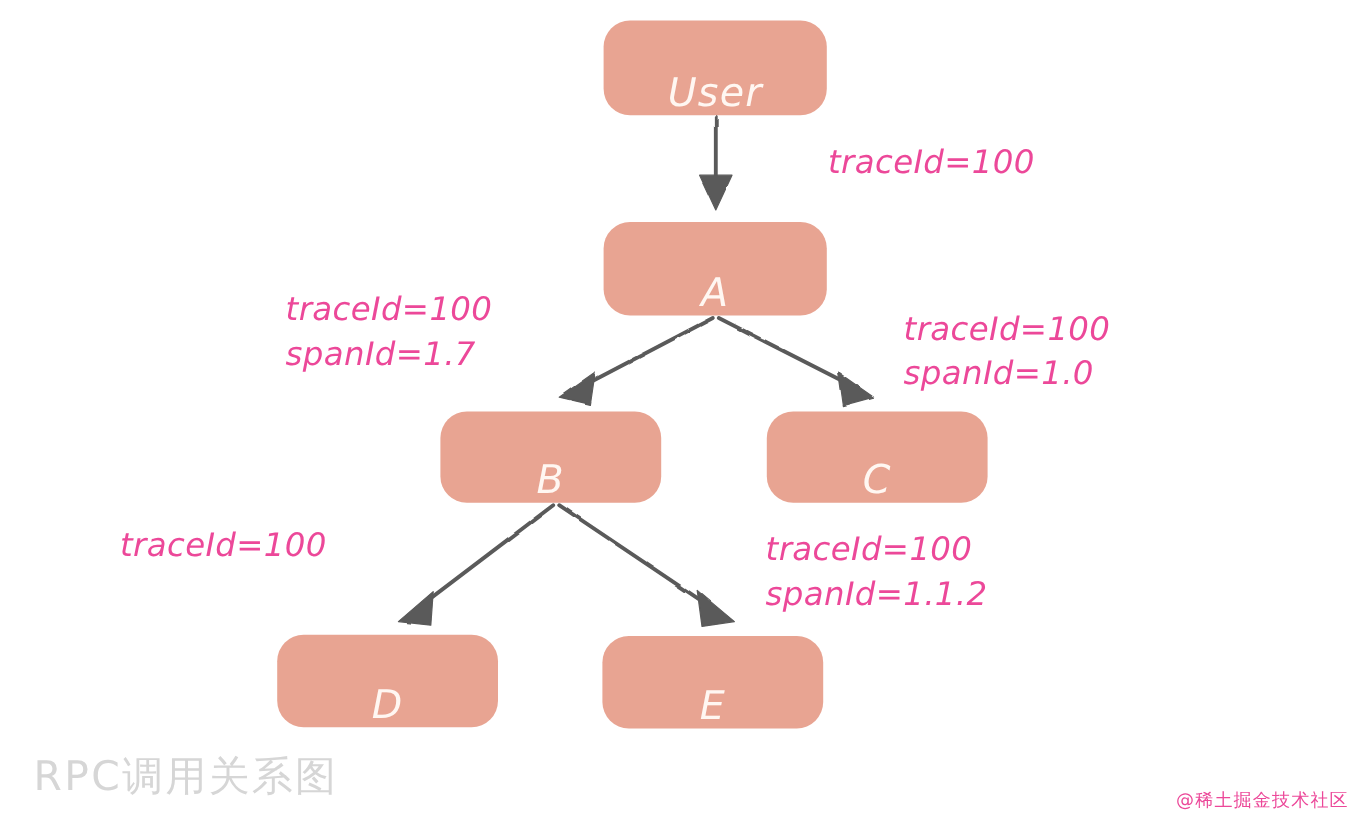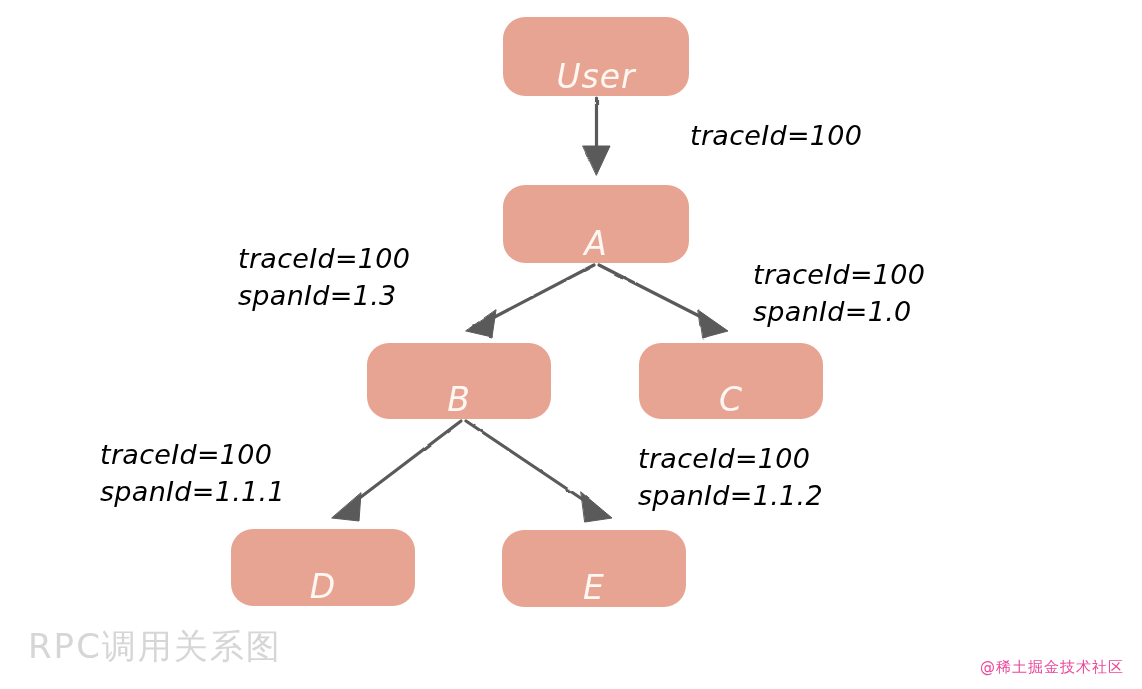--- a/index.html
+++ b/index.html
@@ -34,21 +34,21 @@
     font-family: "DejaVu Sans", sans-serif;
     font-size: 33px;
     font-style: italic;
     letter-spacing: 1px;
     box-sizing: border-box;
   }
   .edge-label {
     position: absolute;
     font-family: "DejaVu Sans", sans-serif;
     font-size: 27px;
-    color: #000000;
+    color: #ec4899;
     line-height: 1.38;
     white-space: nowrap;
     font-style: italic;
     letter-spacing: 0.3px;
   }
   .edge-label .ln { display: block; }
   #caption {
     position: absolute;
     left: 0;
     width: 1142px;
@@ -135,31 +135,30 @@
   <div class="node" style="left:502px;top:530px;width:184px;height:77px;">
     <span>E</span>
   </div>
 
   <div class="edge-label" style="left:690px;top:117px;">
     <span class="ln">traceId=100</span>
   </div>
 
   <div class="edge-label" style="left:238px;top:240px;">
     <span class="ln">traceId=100</span>
-    <span class="ln">spanId=1.3</span>
+    <span class="ln">spanId=1.7</span>
   </div>
 
   <div class="edge-label" style="left:753px;top:256px;">
     <span class="ln">traceId=100</span>
     <span class="ln">spanId=1.0</span>
   </div>
 
   <div class="edge-label" style="left:100px;top:436px;">
     <span class="ln">traceId=100</span>
-    <span class="ln">spanId=1.1.1</span>
   </div>
 
   <div class="edge-label" style="left:638px;top:440px;">
     <span class="ln">traceId=100</span>
     <span class="ln">spanId=1.1.2</span>
   </div>
 
   <div id="caption">RPC调用关系图</div>
 
   <div id="watermark">@稀土掘金技术社区</div>

